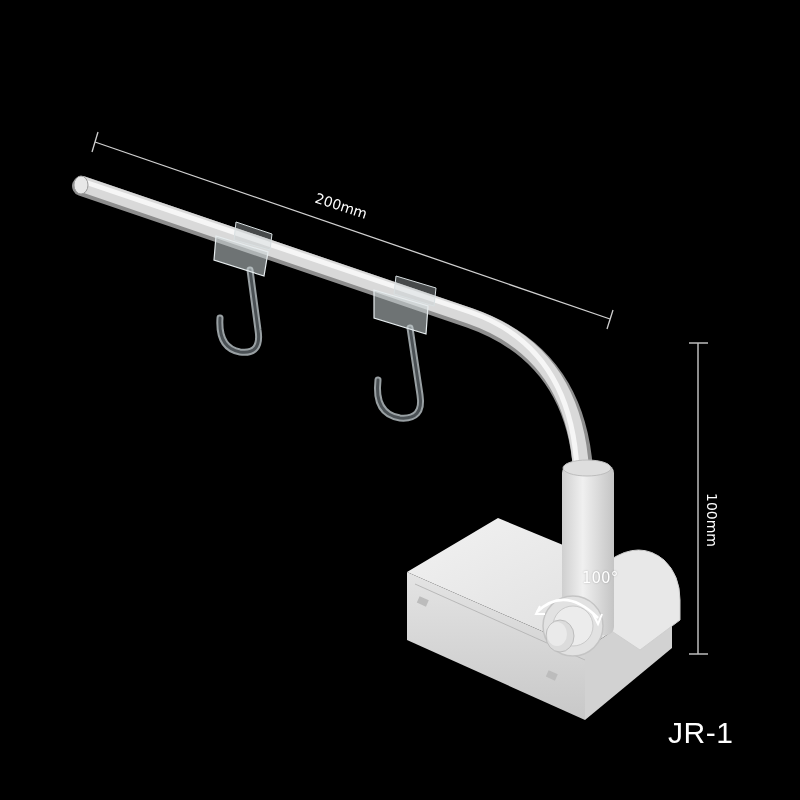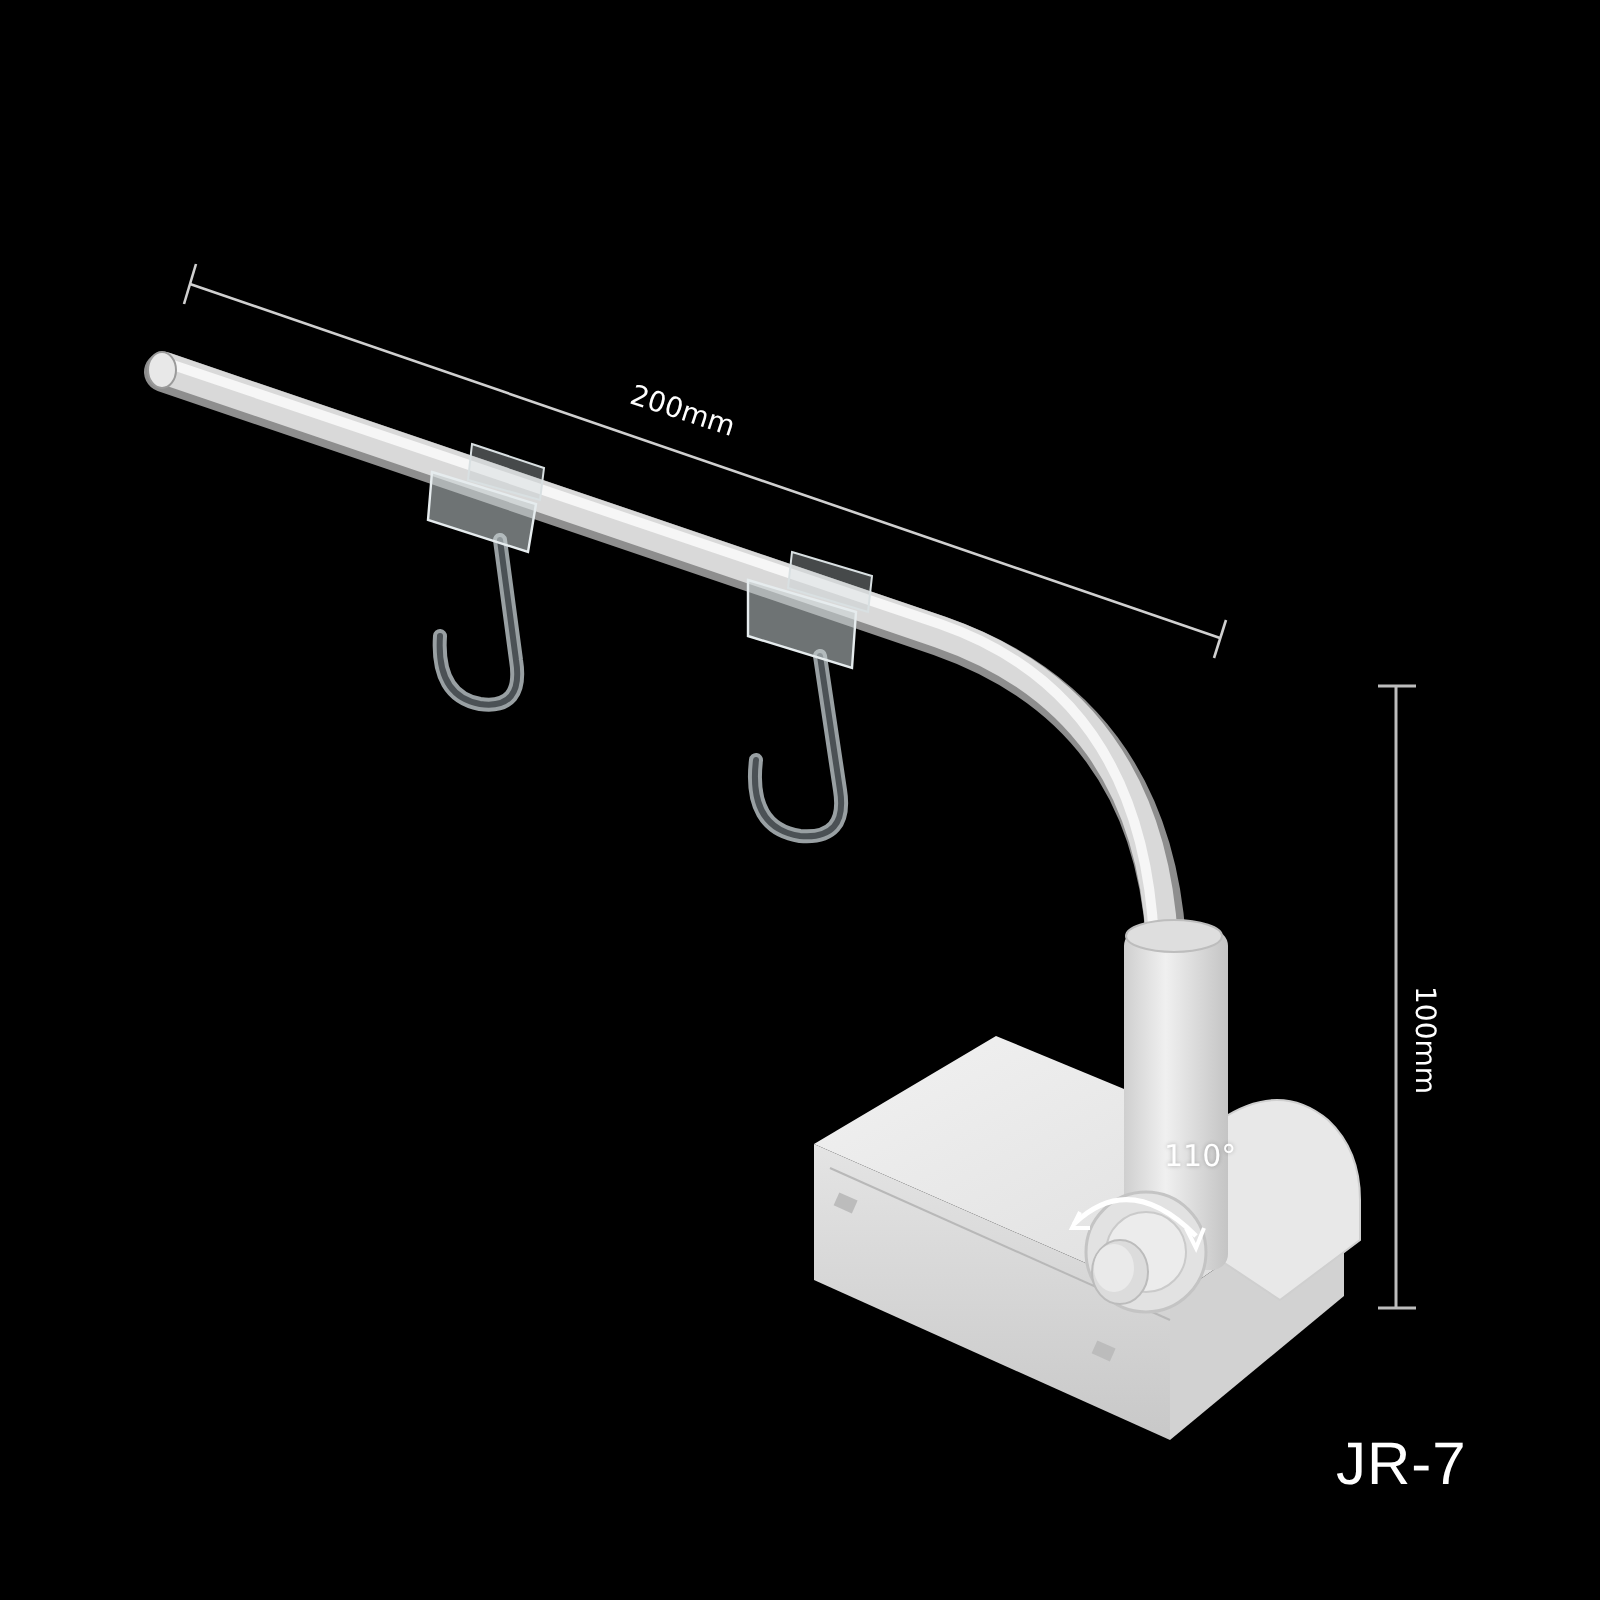--- a/index.html
+++ b/index.html
@@ -99,15 +99,15 @@
 
     <g fill="none" stroke="#ffffff" stroke-width="2.5">
       <path d="M 537 612 Q 565 585 598 618"></path>
       <path d="M 540 606 L 536 614 L 545 614" stroke-width="2"></path>
       <path d="M 593 614 L 598 624 L 602 614" stroke-width="2"></path>
     </g>
   </svg>
 
   <div class="label dim-200">200mm</div>
   <div class="label dim-100">100mm</div>
-  <div class="label angle">110°</div>
-  <div class="label model">JR-7</div>
+  <div class="label angle">100°</div>
+  <div class="label model">JR-1</div>
 </div>
 
 </body></html>

